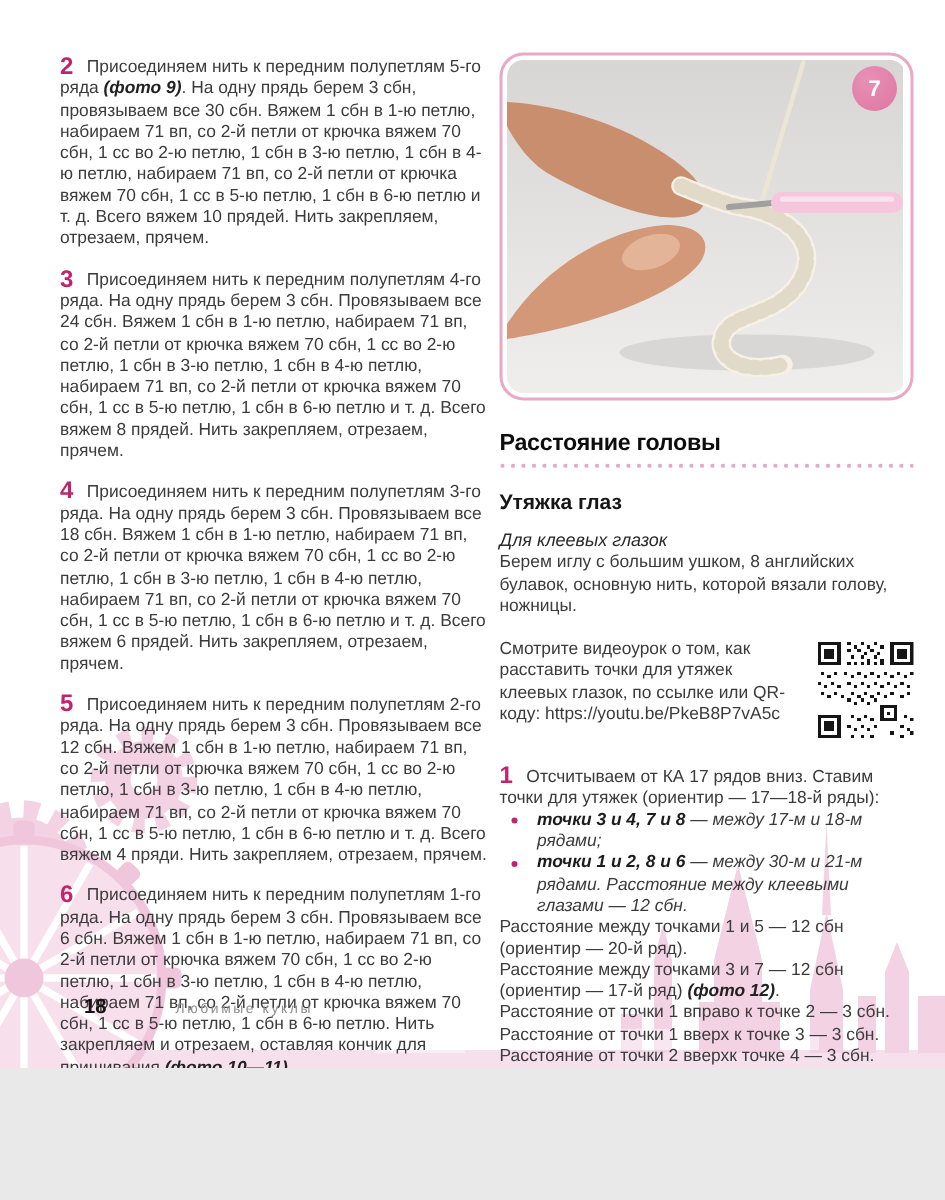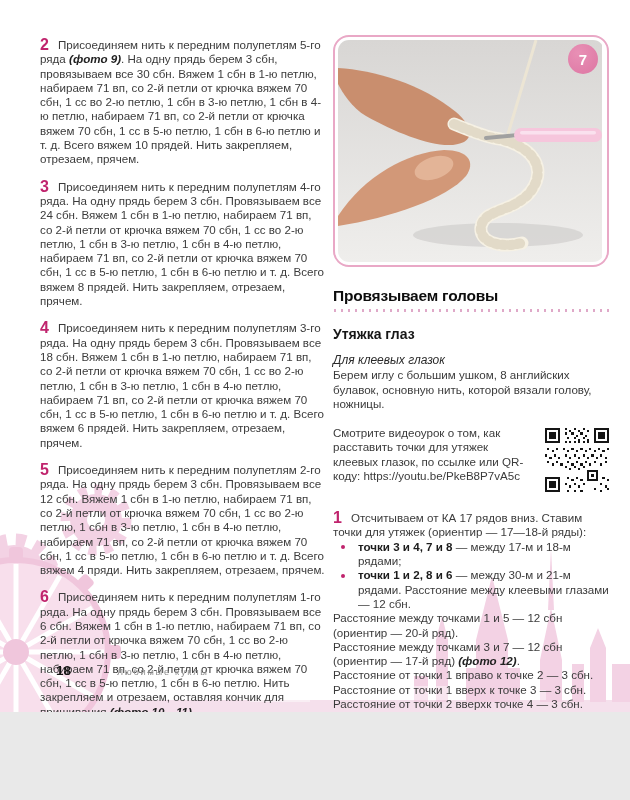--- a/index.html
+++ b/index.html
@@ -21,21 +21,21 @@
          font-size:15px;display:flex;align-items:center;justify-content:center;}
   h2{margin:0;font-size:15.5px;font-weight:bold;color:#0d0d0d;letter-spacing:-0.2px;}
   .dotted{height:5px;margin:3px 0 13px 0;background-image:radial-gradient(circle at 2px 2.5px,#dfa9c8 1.3px,transparent 1.5px);
           background-size:7px 5px;background-repeat:repeat-x;}
   h3{margin:0 0 11px 0;font-size:14px;font-weight:bold;color:#161616;}
   .lead{font-style:italic;color:#2a2a2a;margin:0 0 1px 0;font-size:12px;}
   .body-par{margin-bottom:15px;}
   .video-row{display:flex;gap:12px;margin-bottom:17px;}
   .video-text{flex:1;margin:0;}
   .qr{width:64px;height:64px;flex:none;margin-top:2px;}
-  ul.pts{margin:0;padding:0;list-style:none;}
+  ul.pts{margin:0;padding:0;list-style:none;font-style:italic;}
   ul.pts li{position:relative;padding-left:25px;font-size:11.6px;line-height:14.3px;}
   ul.pts li::before{content:"";position:absolute;left:8px;top:5.4px;width:4px;height:4px;border-radius:50%;background:#c0246d;}
   .line{margin:0;}
   .step1-intro{margin:0;}
   .footer{position:absolute;left:56px;bottom:34px;display:flex;align-items:baseline;z-index:2;justify-content:flex-end;}
   .pagenum{font-size:13.5px;font-weight:bold;color:#141414;}
   .booktitle{margin-left:46px;font-size:9.3px;letter-spacing:1.7px;color:#8f8f8f;}
 </style>
 </head>
 <body>
@@ -141,21 +141,21 @@
           <path d="M116,84 C140,94 152,98 162,99 C198,108 208,130 193,151 C176,173 146,168 143,187 C141,201 160,209 184,203" stroke="#ddd5c0" stroke-width="10" fill="none" stroke-linecap="round" stroke-dasharray="3 4.5" opacity="0.8"></path>
 
           <line x1="148" y1="98" x2="180" y2="95" stroke="#a0a0a0" stroke-width="4" stroke-linecap="round"></line>
           <rect x="176" y="88" width="88" height="14" rx="7" fill="#f6c6dc"></rect>
           <rect x="182" y="91" width="76" height="3.5" rx="1.7" fill="#fbe3ef" opacity="0.9"></rect>
         </svg>
       </span>
       <div class="badge">7</div>
     </figure>
 
-    <h2>Провязываем головы</h2>
+    <h2>Расстояние головы</h2>
     <div class="dotted"></div>
 
     <h3>Утяжка глаз</h3>
     <p class="lead">Для клеевых глазок</p>
     <p class="body-par">Берем иглу с большим ушком, 8 английских булавок, основную нить, которой вязали голову, ножницы.</p>
 
     <div class="video-row">
       <p class="video-text">Смотрите видеоурок о том, как расставить точки для утяжек клеевых глазок, по ссылке или QR-коду: https://youtu.be/PkeB8P7vA5c</p>
       <svg class="qr" viewBox="0 0 29 29" shape-rendering="crispEdges">
         <rect width="29" height="29" fill="#ffffff"></rect>

